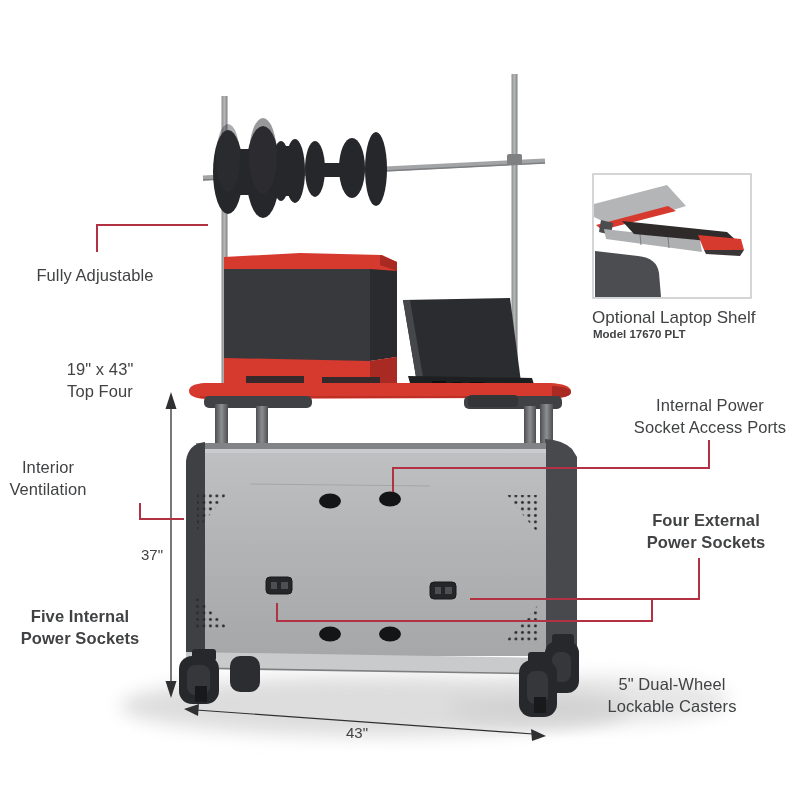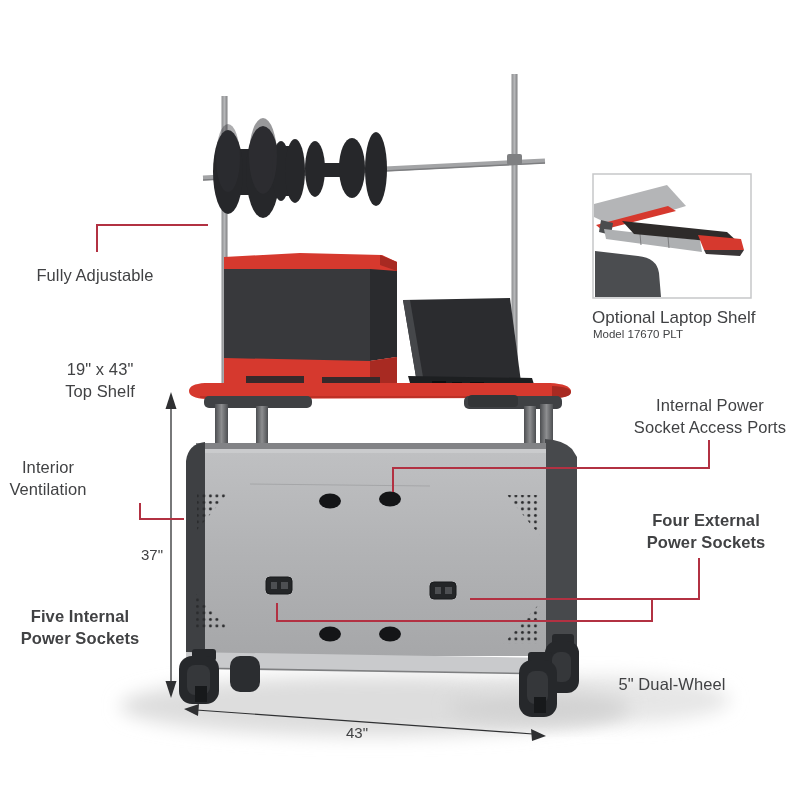--- a/index.html
+++ b/index.html
@@ -16,21 +16,21 @@
   svg.illus{position:absolute;left:0;top:0;width:800px;height:800px}
   .label{position:absolute;text-align:center;color:var(--text-color);
          font-size:16.5px;line-height:22px;letter-spacing:.1px}
   .label .ln{display:block;white-space:nowrap}
   .label.bold{font-weight:bold}
   .dim{position:absolute;color:var(--text-color);font-size:15px;white-space:nowrap}
   .dim.right{text-align:right}
   .inset-title{position:absolute;left:592px;top:302px;width:220px;text-align:left;
                color:var(--text-color);font-size:17px;line-height:20px;white-space:nowrap}
   .inset-model{position:absolute;left:593px;top:322px;width:200px;text-align:left;
-               color:var(--text-color);font-size:11.5px;font-weight:normal;white-space:nowrap}
+               color:var(--text-color);font-size:11.5px;font-weight:bold;white-space:nowrap}
 </style>
 </head>
 <body>
 
 <div class="canvas">
 
 <svg class="illus" viewBox="0 0 800 800" aria-hidden="true">
   <defs>
     <pattern id="pv" width="6.5" height="6.5" patternUnits="userSpaceOnUse">
       <circle cx="2.4" cy="2.4" r="1.5" fill="#2a2b2d"></circle>
@@ -201,21 +201,21 @@
     <path d="M 595 245 L 638 250 Q 657 252 659 267 L 661 291 L 595 291 Z" fill="#4b4d50"></path>
   </g>
 </svg>
 
 <div class="label" style="left:0px;top:258px;width:190px">
   <span class="ln">Fully Adjustable</span>
 </div>
 
 <div class="label" style="left:10px;top:352px;width:180px">
   <span class="ln">19" x 43"</span>
-  <span class="ln">Top Shelf</span>
+  <span class="ln">Top Four</span>
 </div>
 
 <div class="label" style="left:-17px;top:450px;width:130px">
   <span class="ln">Interior</span>
   <span class="ln">Ventilation</span>
 </div>
 
 <div class="dim right" style="left:103px;top:540px;width:60px">
   <span>37"</span>
 </div>
@@ -230,20 +230,21 @@
   <span class="ln">Socket Access Ports</span>
 </div>
 
 <div class="label bold" style="left:606px;top:503px;width:200px">
   <span class="ln">Four External</span>
   <span class="ln">Power Sockets</span>
 </div>
 
 <div class="label" style="left:572px;top:667px;width:200px">
   <span class="ln">5" Dual-Wheel</span>
+  <span class="ln">Lockable Casters</span>
 </div>
 
 <div class="dim" style="left:332px;top:718px;width:50px;text-align:center">
   <span>43"</span>
 </div>
 
 <div class="inset-title">Optional Laptop Shelf</div>
 <div class="inset-model">Model 17670 PLT</div>
 
 </div>

